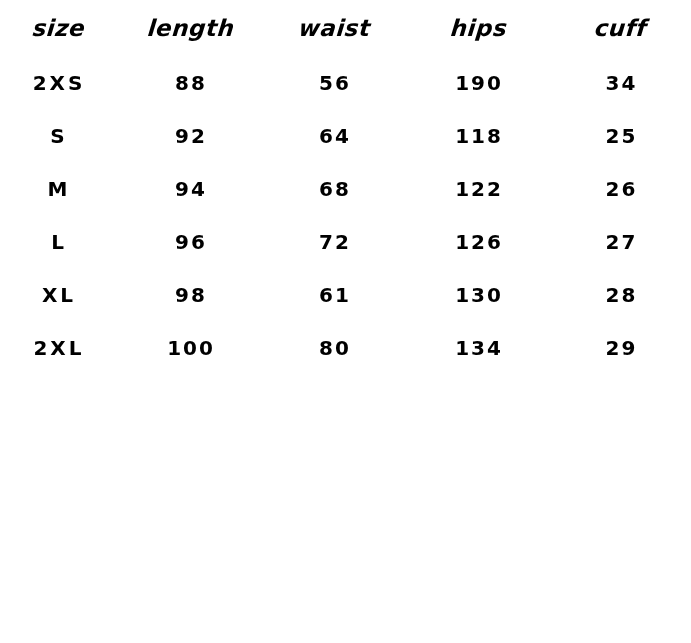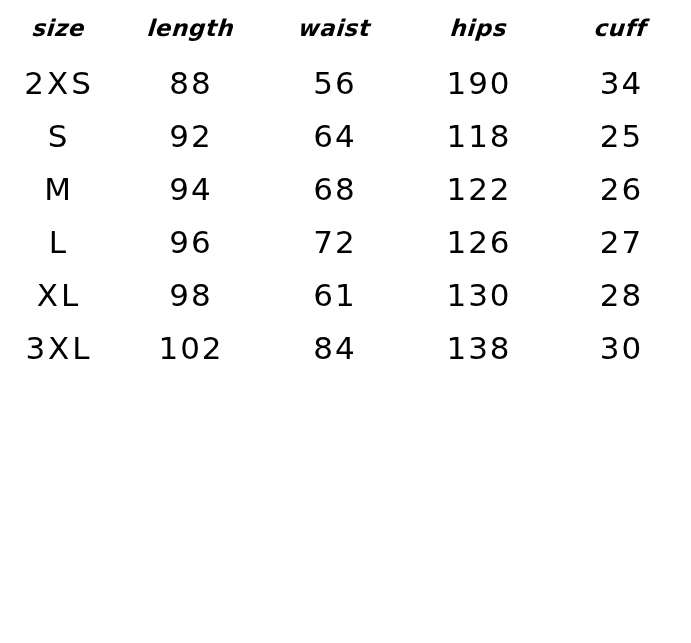--- a/index.html
+++ b/index.html
@@ -34,22 +34,22 @@
   }
   table.size-table th {
     height: 56px;
     font-size: 23px;
     font-weight: bold;
     font-style: italic;
     letter-spacing: 0.5px;
   }
   table.size-table td {
     height: 53px;
-    font-size: 31px;
-    font-weight: normal;
+    font-size: 20px;
+    font-weight: bold;
     letter-spacing: 2px;
   }
   table.size-table td.col-size {
     letter-spacing: 3px;
   }
   col.c0 { width: 118px; }
   col.c1 { width: 146px; }
   col.c2 { width: 142px; }
   col.c3 { width: 146px; }
   col.c4 { width: 139px; }
@@ -109,21 +109,21 @@
         <td>27</td>
       </tr>
       <tr>
         <td class="col-size">XL</td>
         <td>98</td>
         <td>61</td>
         <td>130</td>
         <td>28</td>
       </tr>
       <tr>
-        <td class="col-size">3XL</td>
-        <td>102</td>
-        <td>84</td>
-        <td>138</td>
-        <td>30</td>
+        <td class="col-size">2XL</td>
+        <td>100</td>
+        <td>80</td>
+        <td>134</td>
+        <td>29</td>
       </tr>
     </tbody>
   </table>
 </div>
 
 </body></html>

